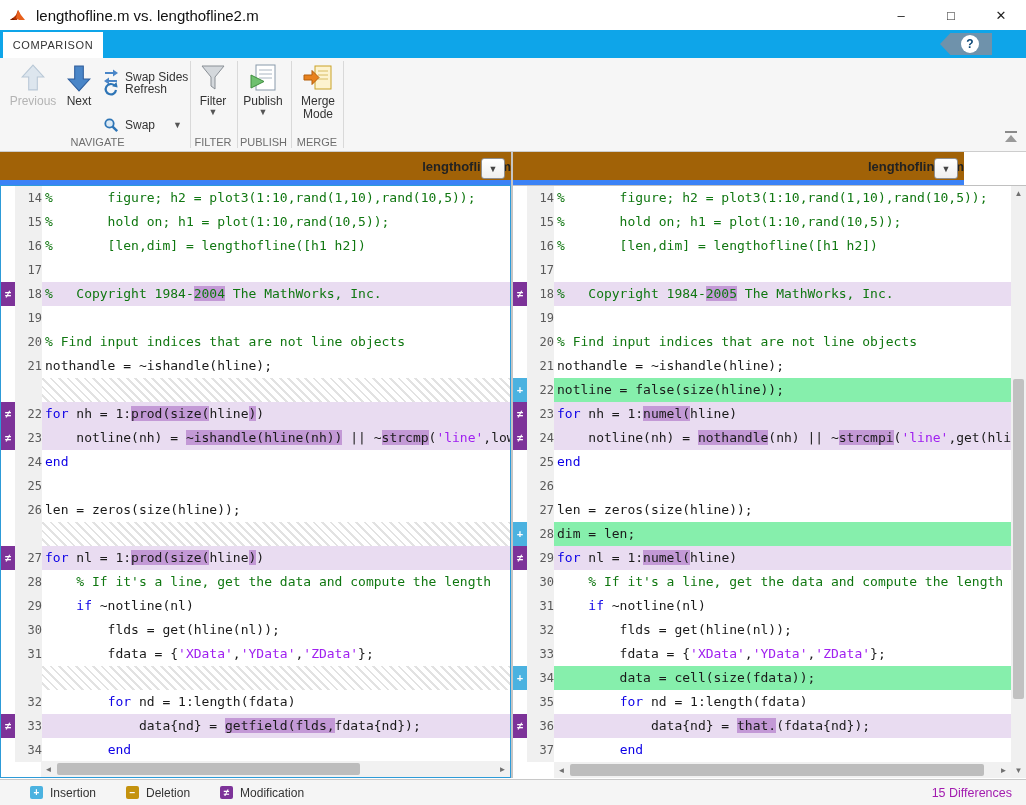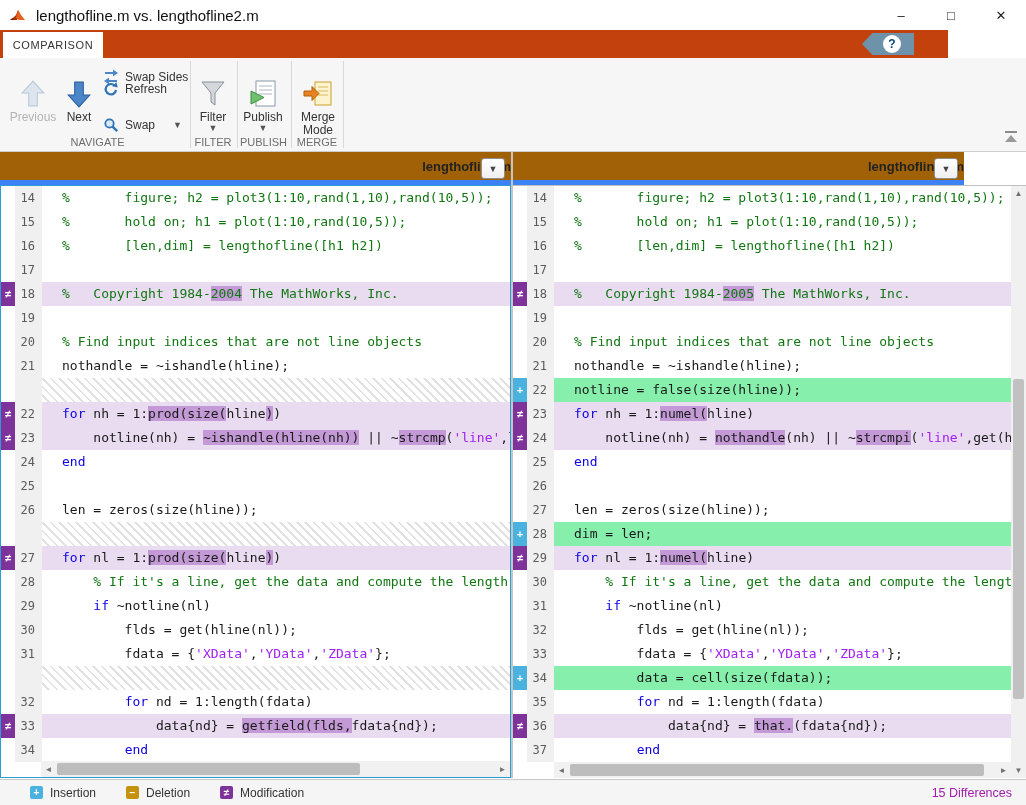--- a/index.html
+++ b/index.html
@@ -11,36 +11,36 @@
   }
   
   .titlebar { position:absolute; top:0; left:0; width:1026px; height:30px;
     background:#fff; display:flex; align-items:center; }
   .ml-logo { width:18px; height:16px; margin-left:9px; }
   .win-title { margin-left:9px; font-size:15px; color:#111; }
   .win-controls { margin-left:auto; display:flex; height:30px; }
   .win-btn { width:50px; height:30px; display:flex; align-items:center; justify-content:center;
     font-size:13px; color:#222; cursor:default; }
   
-  .tabstrip { position:absolute; top:30px; left:0; width:948px; height:28px; background:#c2410c; }
+  .tabstrip { position:absolute; top:30px; left:0; width:1026px; height:28px; background:#0ea5e9; }
   .tab-active { position:absolute; left:3px; top:2px; width:100px; height:26px; background:#fff;
     display:flex; align-items:center; justify-content:center;
     font-size:11px; color:#333; letter-spacing:.6px; }
   .help-badge { position:absolute; right:34px; top:3px; width:52px; height:22px; background:#6f92ab;
     clip-path:polygon(0 50%, 20% 0, 100% 0, 100% 100%, 20% 100%);
     display:flex; align-items:center; justify-content:center; }
   .help-circle { width:18px; height:18px; border-radius:50%; background:#fff; margin-left:8px;
     display:flex; align-items:center; justify-content:center;
     font-size:12px; font-weight:bold; color:#0a4574; }
   
   .toolbar { position:absolute; top:58px; left:0; width:1026px; height:94px;
     background:#f6f6f6; border-bottom:1px solid #cdcdcd; }
   .tb-sep { position:absolute; top:3px; bottom:3px; width:1px; background:#d9d9d9; }
   .grp-label { position:absolute; bottom:3px; font-size:11px; color:#6e6e6e; text-align:center; }
-  .big-btn { position:absolute; top:22px; display:flex; flex-direction:column; align-items:center; }
+  .big-btn { position:absolute; top:6px; display:flex; flex-direction:column; align-items:center; }
   .big-btn .lbl { font-size:12px; color:#333; margin-top:3px; text-align:center; line-height:13px; }
   .big-btn.disabled .lbl { color:#b4b4b4; }
   .small-btn { position:absolute; display:flex; align-items:center; height:22px; font-size:12px; color:#333; }
   .small-btn svg { margin-right:6px; }
   .caret { font-size:9px; color:#555; line-height:8px; }
   .collapse-btn { position:absolute; right:6px; bottom:6px; width:18px; height:16px; }
   
   .pane-header { position:absolute; top:152px; height:33px; background:#a16207;
     border-bottom:5px solid #3b82f6; display:flex; align-items:center;justify-content:flex-end; }
   .pane-header.left { left:0; width:511px; }
@@ -55,23 +55,23 @@
   .editor { position:absolute; top:185px; height:593px; overflow:hidden; background:#fff; }
   .editor.left { left:0; width:511px; border:1px solid #2d9bd8; }
   .editor.right { left:513px; width:513px; border-top:1px solid #c0c0c0; }
   .lines { position:absolute; top:0; left:0; right:0; }
   .editor.right .lines { right:15px; }
   .code-row { display:flex; height:24px; line-height:24px; }
   .marker { width:14px; flex:none; text-align:center; font-size:11px; color:#fff; font-weight:bold; }
   .code-row.modified .marker { background:#7d3399; }
   .code-row.inserted .marker { background:#4bb2e0; }
   .linenum { width:27px; flex:none; background:#f0f0f0; color:#5a5a5a; text-align:right;
-    padding-right:7px; font-size:12px; font-family:"DejaVu Sans Mono",monospace; }
+    font-size:12px; font-family:"DejaVu Sans Mono",monospace; }
   .code { flex:1; font-family:"DejaVu Sans Mono",monospace; font-size:13px;
-    white-space:pre; overflow:hidden; padding-left:20px; color:#1a1a1a; }
+    white-space:pre; overflow:hidden; padding-left:3px; color:#1a1a1a; }
   .code-row.modified .code { background:#e9dcf1; }
   .code-row.inserted .code { background:#86efac; }
   .code-row.skew .code { background:repeating-linear-gradient(45deg,#ffffff 0,#ffffff 4px,#e2e2e2 4px,#e2e2e2 6px); }
   .comment { color:#107711; } .keyword { color:#0d00e6; }
   .string { color:#a020f0; } .plain { color:#1a1a1a; }
   .hl { background:#c399d6; }
   
   .hscroll { position:absolute; bottom:0; height:16px; background:#f1f1f1; }
   .editor.left .hscroll { left:40px; right:0; }
   .editor.right .hscroll { left:41px; right:15px; }

